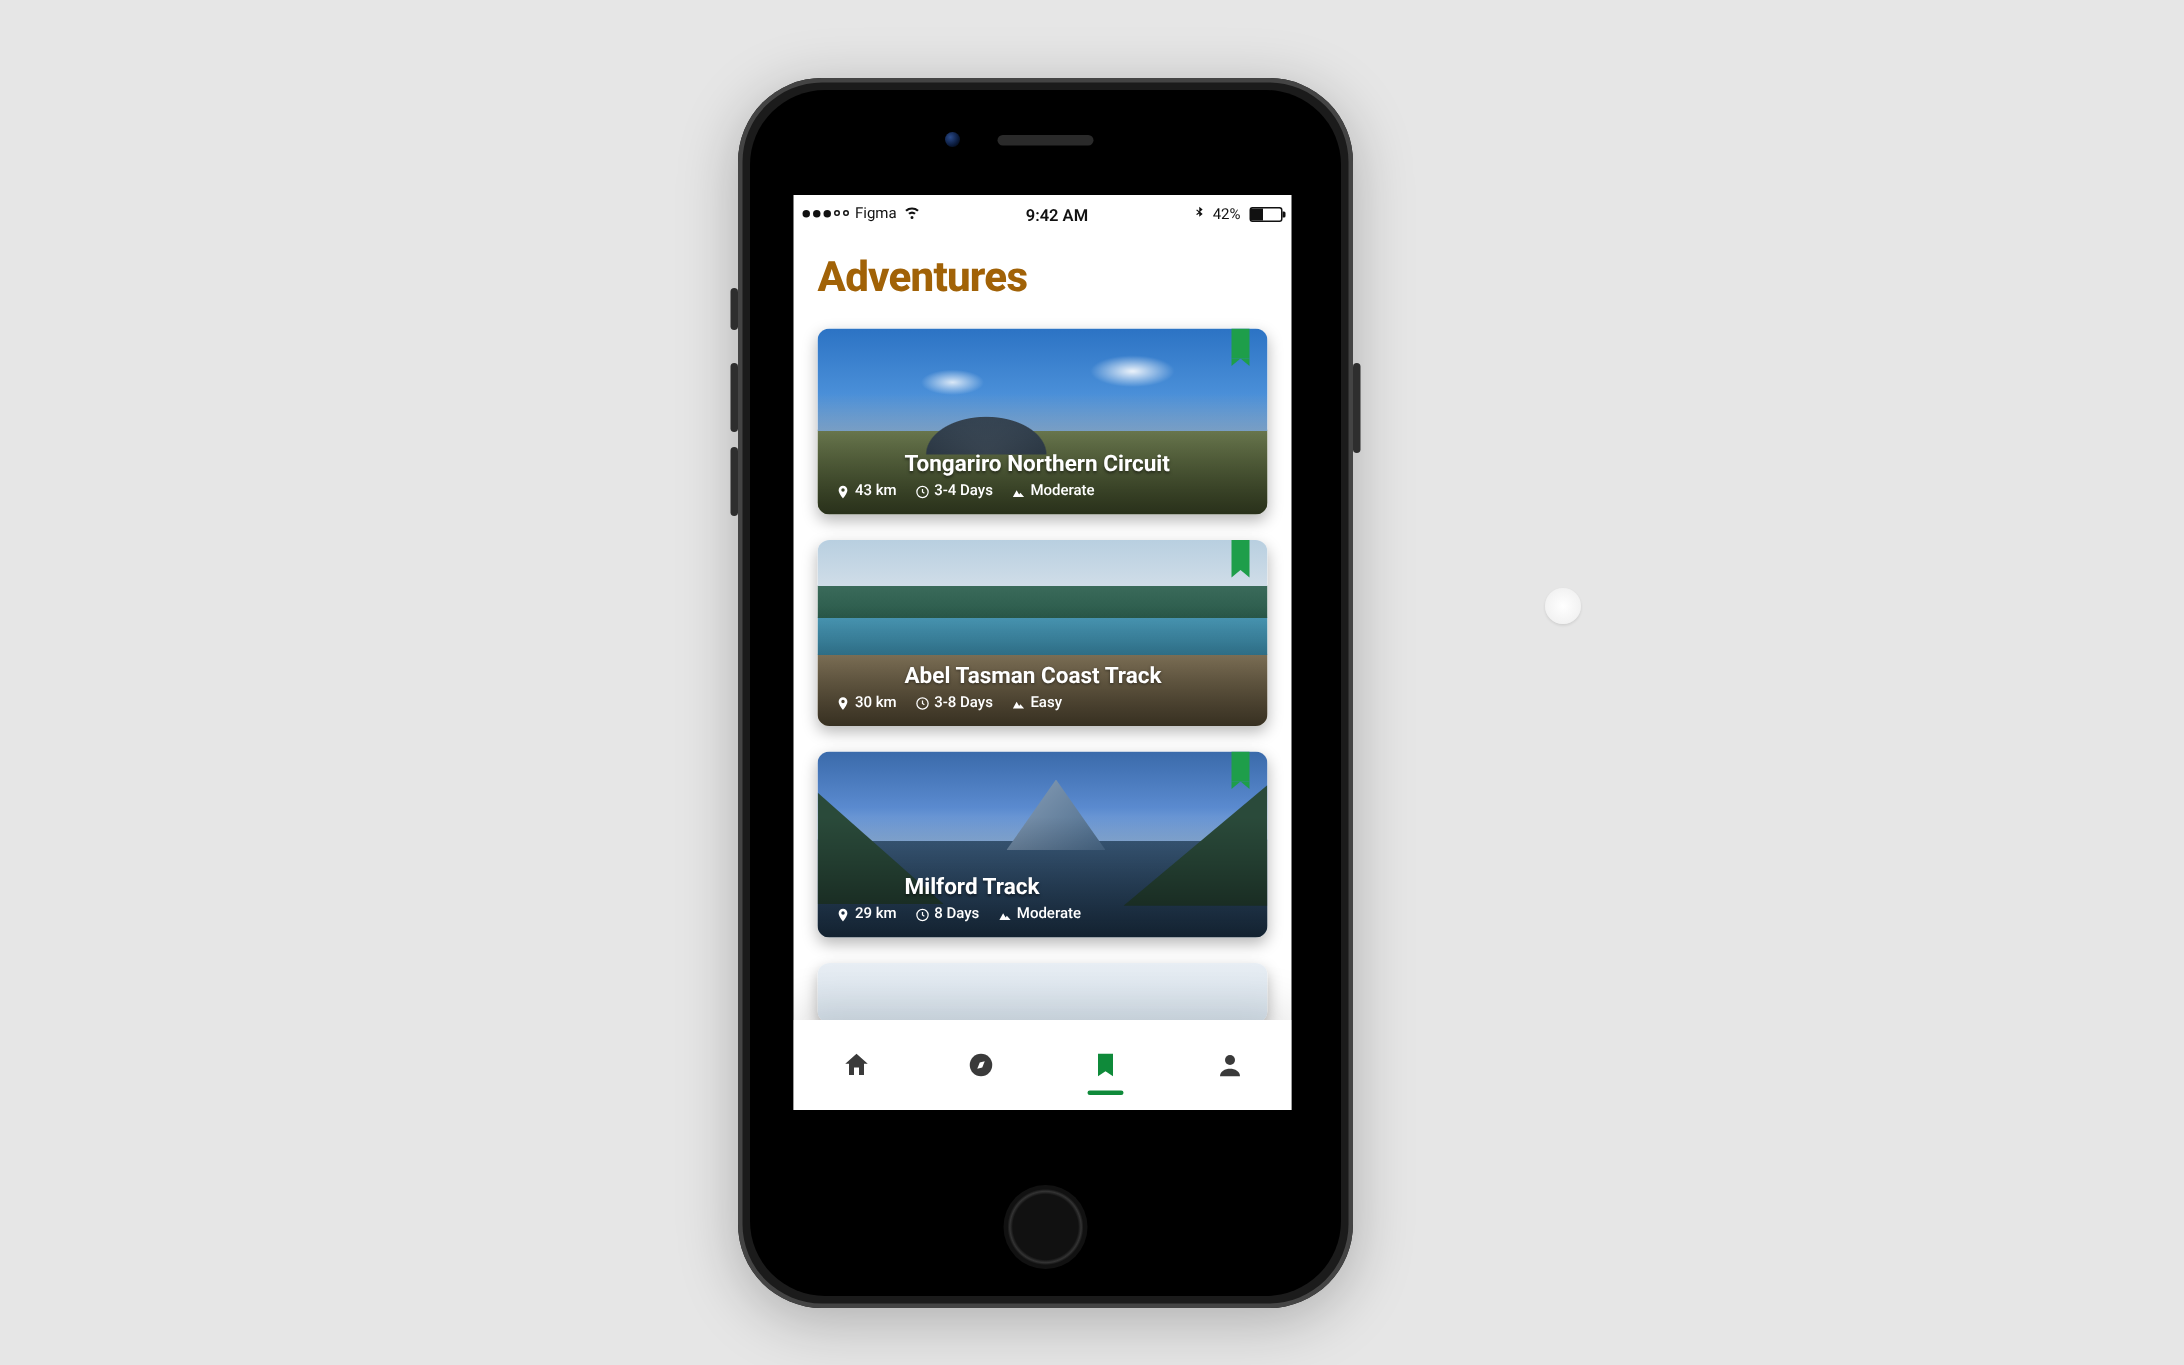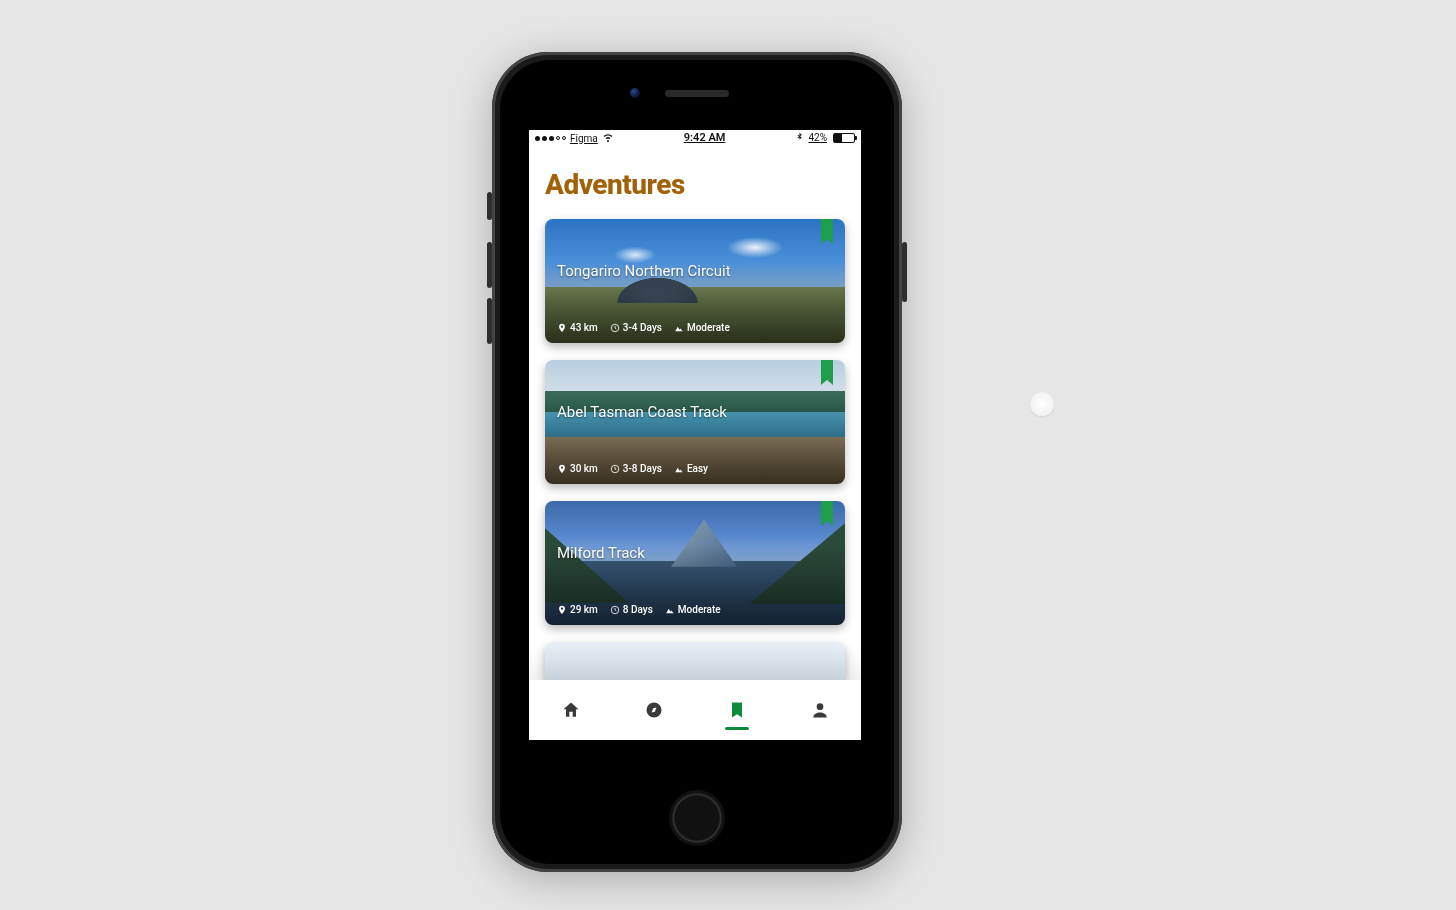--- a/index.html
+++ b/index.html
@@ -85,26 +85,25 @@
     height: 610px;
     background: #fff;
     overflow: hidden;
   }
 
   
   .status-bar {
     height: 20px;
     width: 100%;
     display: flex;
-    align-items: flex-start;
+    align-items: flex-end;
     justify-content: space-between;
     padding: 1px 6px 0 6px;
     font-size: 10px;
     color: #111;
-    text-decoration: underline;
   }
   .status-left, .status-right { display: flex; align-items: center; gap: 4px; }
   .status-time { font-weight: 600; font-size: 11px; }
   .signal-dots { display: flex; gap: 2px; }
   .signal-dots span {
     width: 5px; height: 5px; border-radius: 50%;
     background: #111;
   }
   .signal-dots span.empty { background: transparent; border: 1px solid #111; width: 4px; height: 4px; }
   .wifi-glyph, .bt-glyph { font-size: 10px; line-height: 1; }
@@ -175,30 +174,31 @@
     border-right: 6px solid #1e9e4a;
     border-bottom: 5px solid transparent;
   }
   .card .info {
     position: absolute;
     left: 12px; right: 12px; bottom: 10px;
     color: #fff;
   }
   .card .name {
     font-size: 15px;
-    font-weight: 400;
+    font-weight: 700;
     margin-bottom: 4px;
     text-shadow: 0 1px 2px rgba(0,0,0,0.5);
+    margin-left: 46px;
   }
   .card .meta {
     display: flex; align-items: center; gap: 12px;
     font-size: 10px;
     font-weight: 500;
   }
-  .card .meta .m { display: flex; align-items: center; gap: 3px; margin-top: 38px; }
+  .card .meta .m { display: flex; align-items: center; gap: 3px; }
   .card .meta svg { width: 10px; height: 10px; flex-shrink: 0; }
 
   
   .bg-mountain {
     background:
       linear-gradient(to bottom, #2c73c4 0%, #4a8fd8 35%, #8db9e6 55%, transparent 55%),
       linear-gradient(to bottom, transparent 54%, #7a8a5a 55%, #5a6b3a 100%);
     position: relative;
   }
   .bg-mountain::before {

